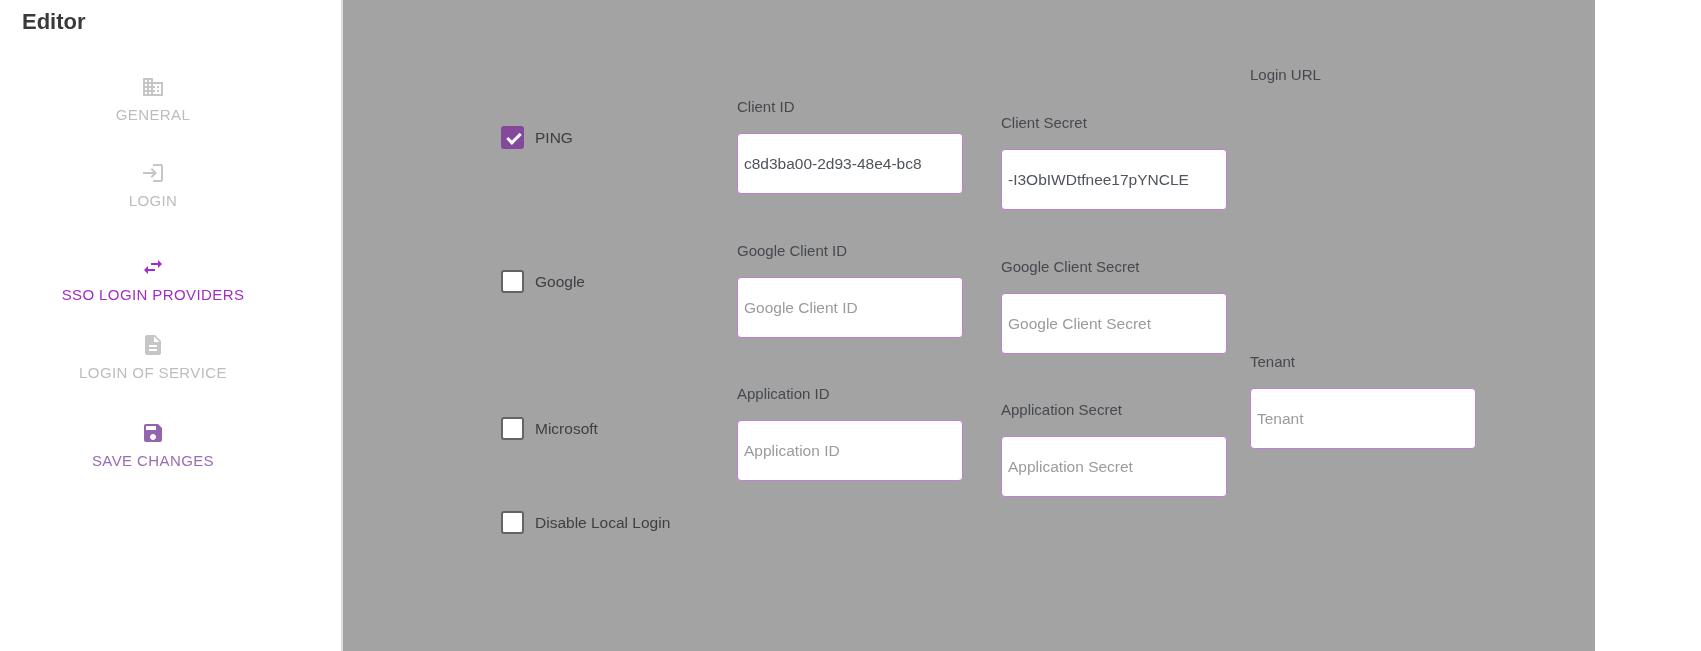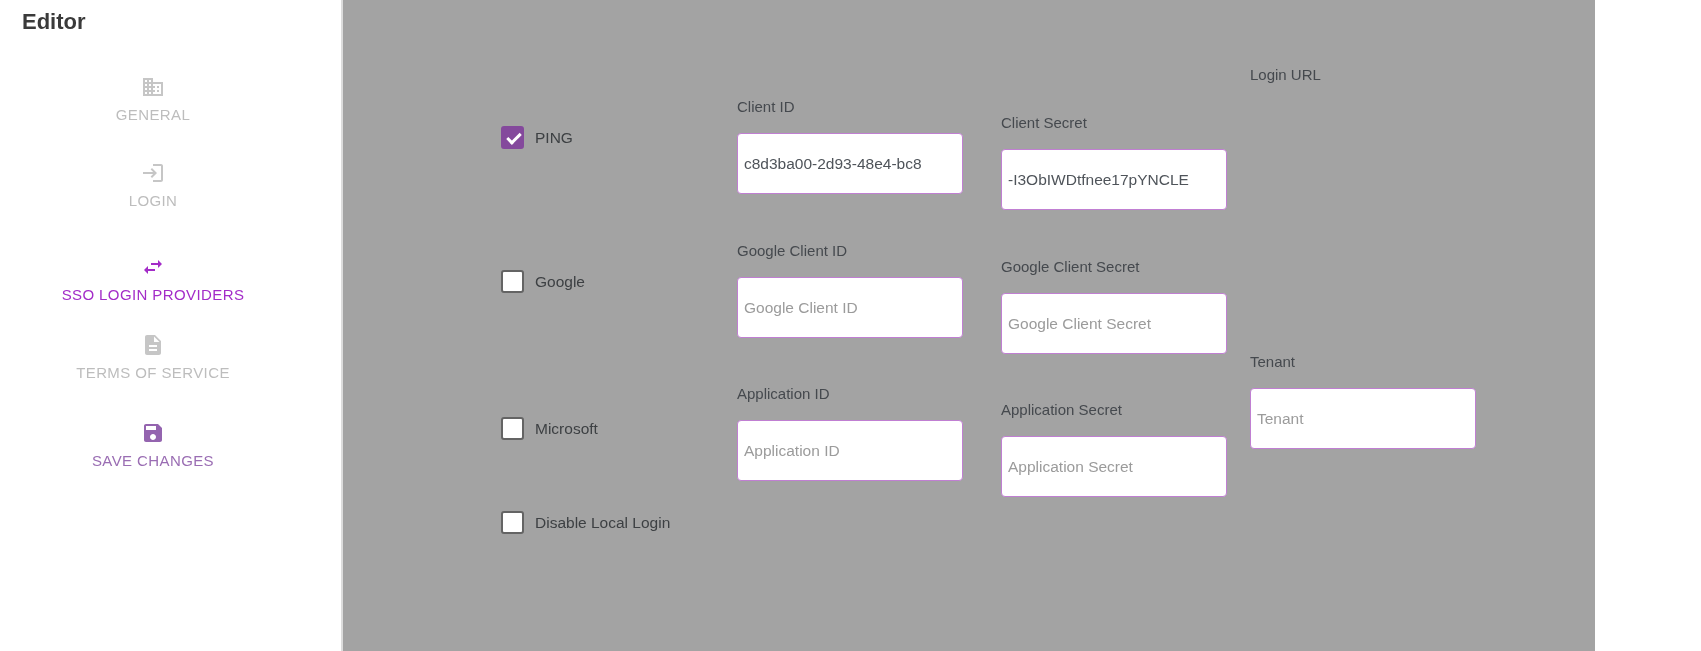--- a/index.html
+++ b/index.html
@@ -77,21 +77,21 @@
       </span>
       <span class="nav-label">SSO LOGIN PROVIDERS</span>
     </div>
 
     <div class="nav-item inactive nav-tos">
       <span class="icon">
         <svg width="24" height="24" viewBox="0 0 24 24" fill="currentColor">
             <path d="M14 2H6c-1.1 0-2 .9-2 2v16c0 1.1.9 2 2 2h12c1.1 0 2-.9 2-2V8l-6-6zm2 16H8v-2h8v2zm0-4H8v-2h8v2zm-3-5V3.5L18.5 9H13z"></path>
           </svg>
       </span>
-      <span class="nav-label">TERMS OF SERVICE</span>
+      <span class="nav-label">LOGIN OF SERVICE</span>
     </div>
 
     <div class="nav-item action nav-save">
       <span class="icon">
         <svg width="24" height="24" viewBox="0 0 24 24" fill="currentColor">
             <path d="M17 3H5c-1.11 0-2 .9-2 2v14c0 1.1.89 2 2 2h14c1.1 0 2-.9 2-2V7l-4-4zm-5 16c-1.66 0-3-1.34-3-3s1.34-3 3-3 3 1.34 3 3-1.34 3-3 3zm3-10H5V5h10v4z"></path>
           </svg>
       </span>
       <span class="nav-label">SAVE CHANGES</span>
     </div>

